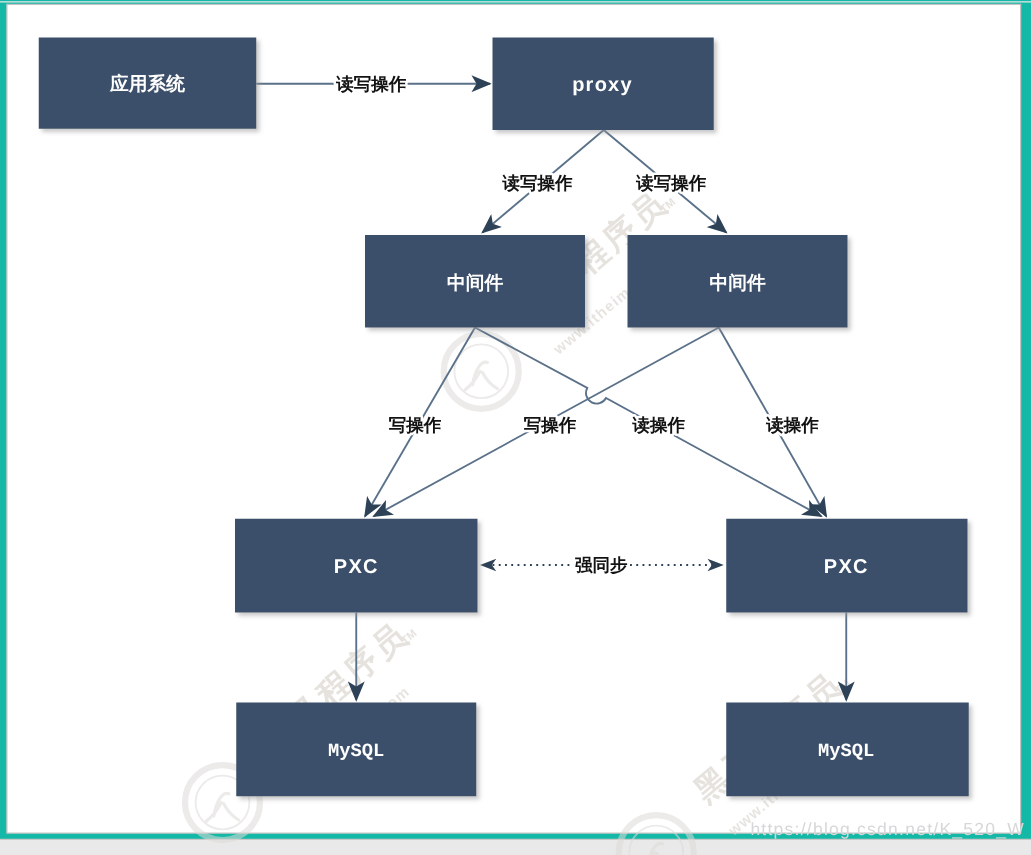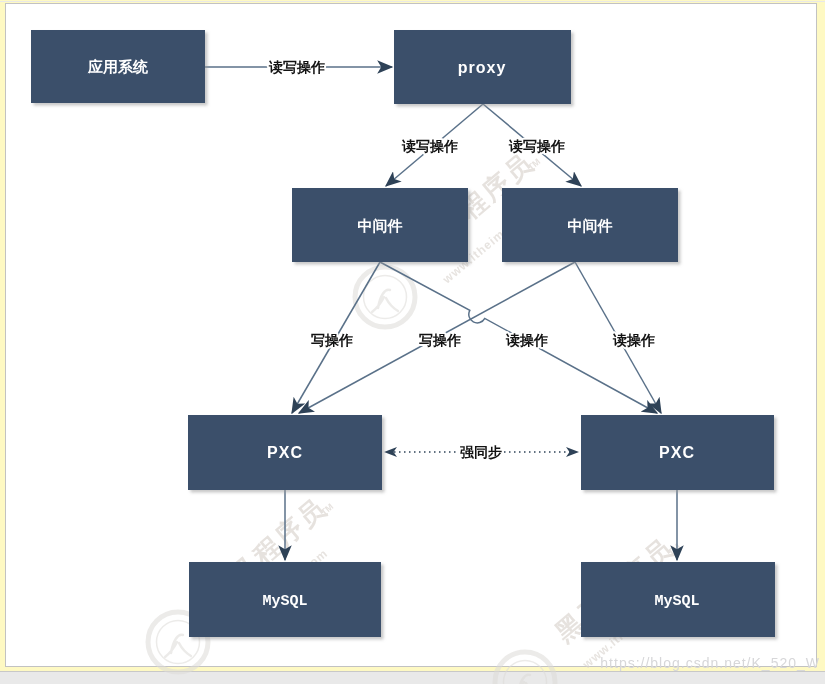--- a/index.html
+++ b/index.html
@@ -1,16 +1,16 @@
 <!DOCTYPE html>
 <html><head>
 <meta charset="utf-8">
 <style>
   html,body{margin:0;padding:0;background:#ffffff;}
-  .canvas{position:relative;width:825px;height:684px;background:#fef9c3;overflow:hidden;
+  .canvas{position:relative;width:825px;height:684px;background:#14b8a6;overflow:hidden;
           font-family:"Liberation Sans",sans-serif;}
   svg{display:block;}
   .node-label{font:bold 15px "Liberation Sans",sans-serif;fill:#ffffff;text-anchor:middle;}
   .node-label-lat{font:bold 16px "Liberation Sans",sans-serif;fill:#ffffff;text-anchor:middle;letter-spacing:1px;}
   .node-label-mono{font:bold 15px "Liberation Mono","DejaVu Sans Mono",monospace;fill:#ffffff;text-anchor:middle;}
   .edge-label{font:bold 14px "Liberation Sans",sans-serif;fill:#121212;text-anchor:middle;
               paint-order:stroke;stroke:#ffffff;stroke-width:4px;stroke-linejoin:round;}
   .edge{fill:none;stroke-width:1.5;}
   .dotted{fill:none;stroke-width:1.5;stroke-dasharray:1.5 3.5;}
   .wm-text{font:bold 26px "Liberation Sans",sans-serif;fill:#d6cfc9;letter-spacing:3px;}

